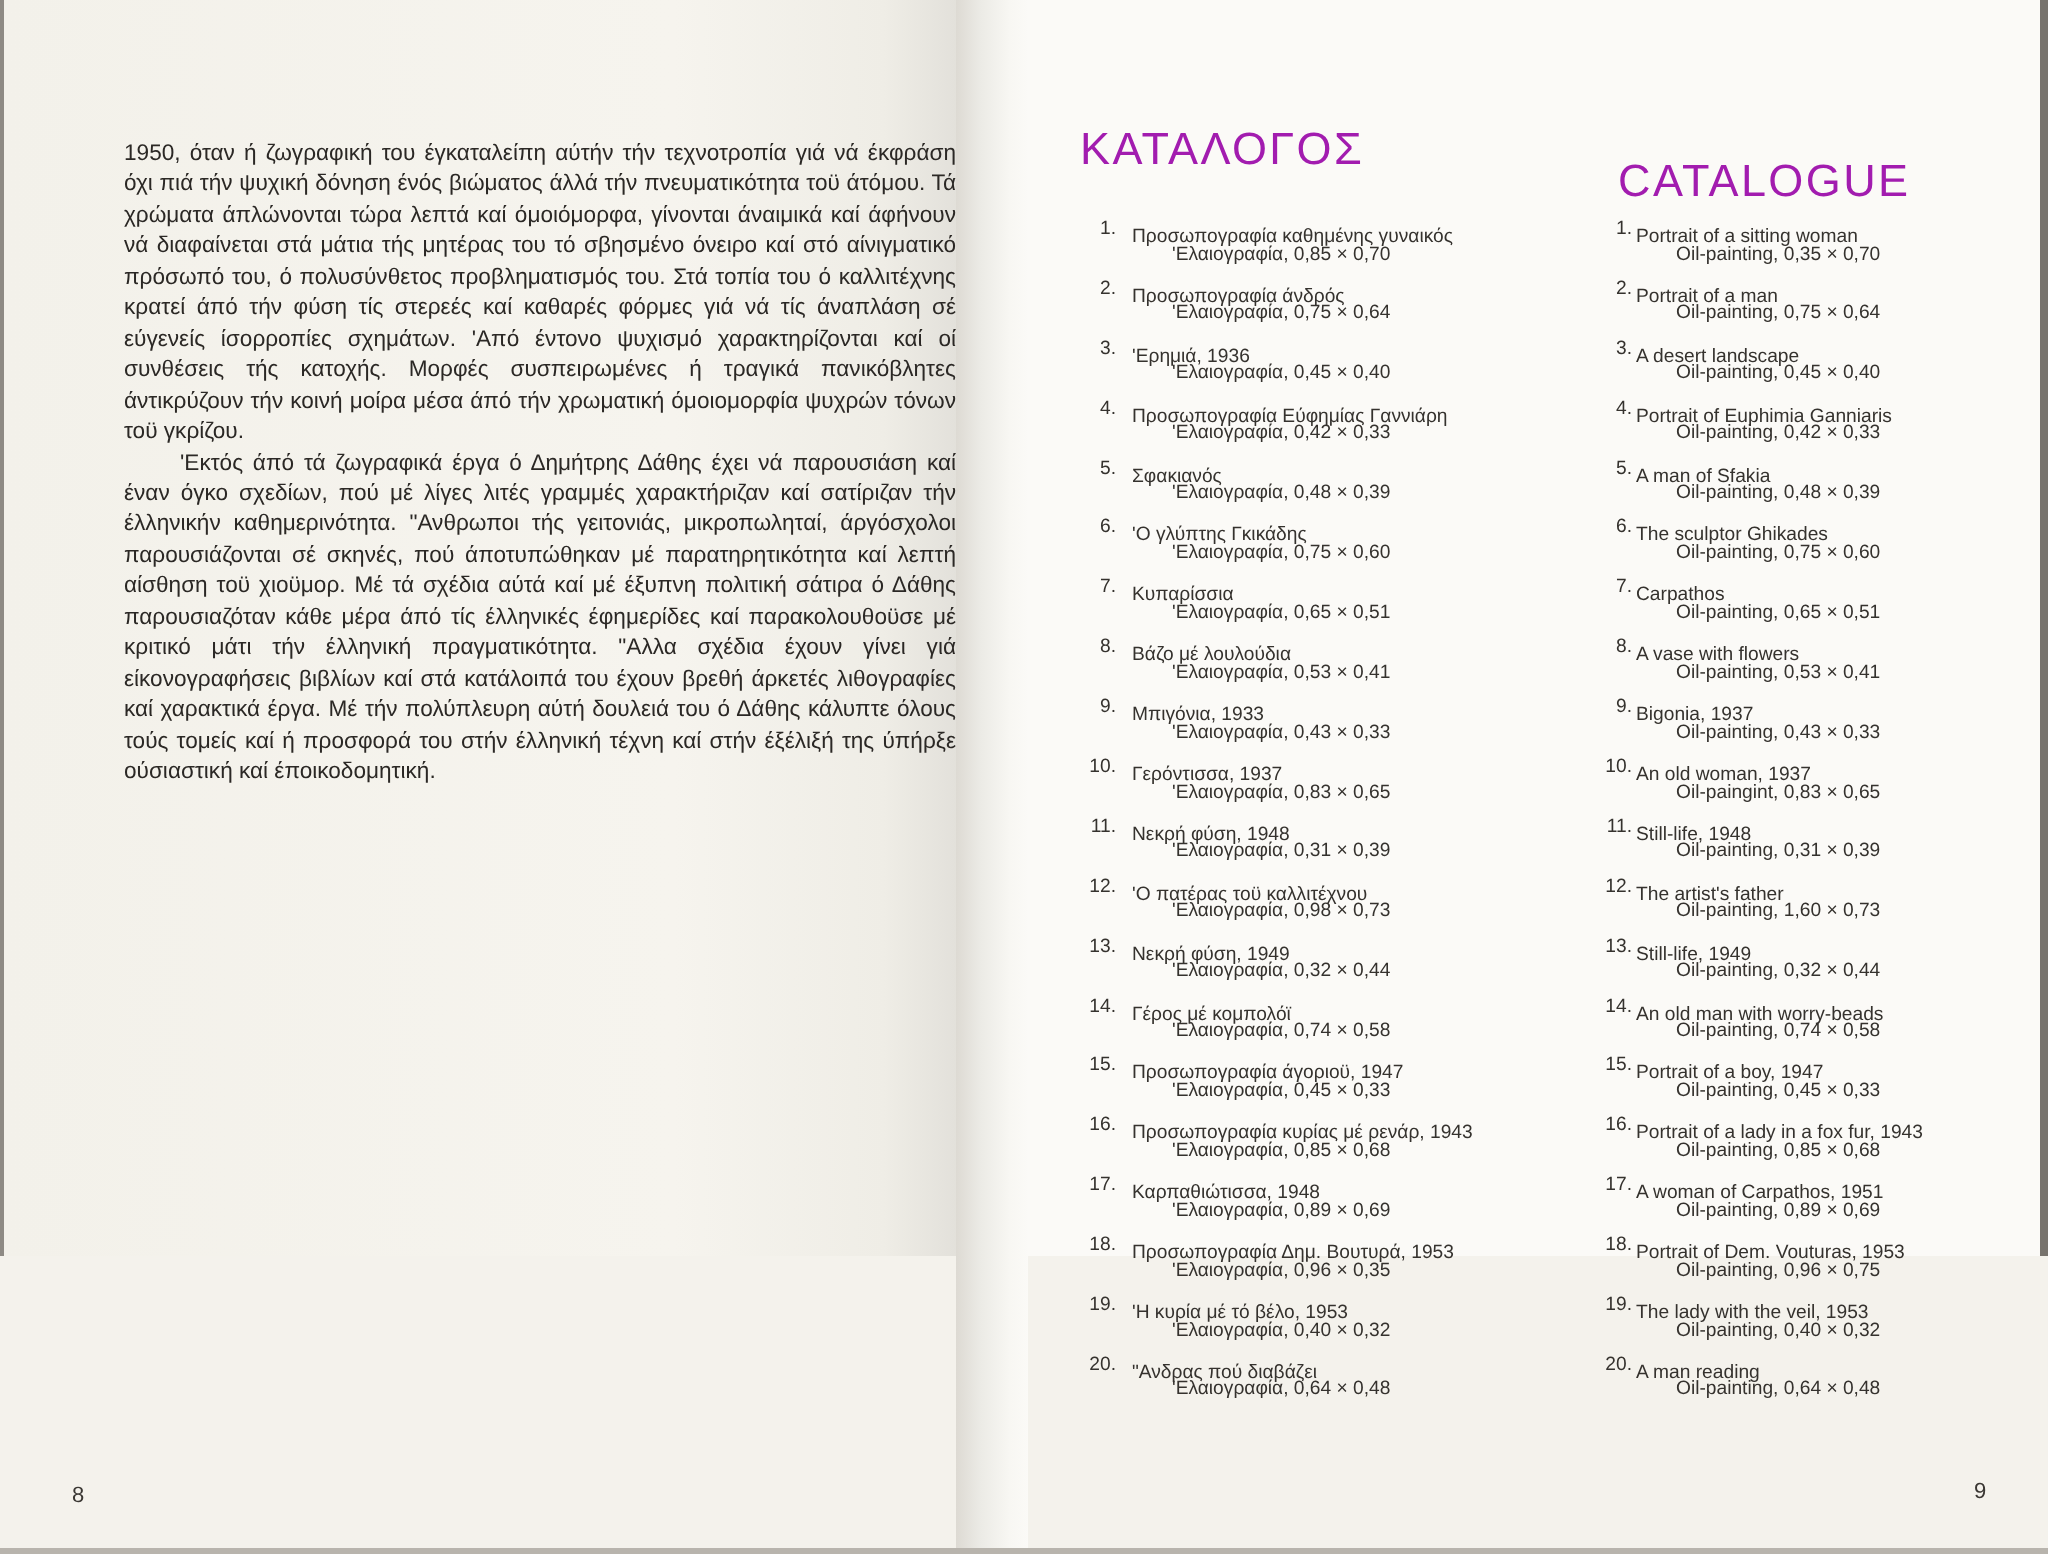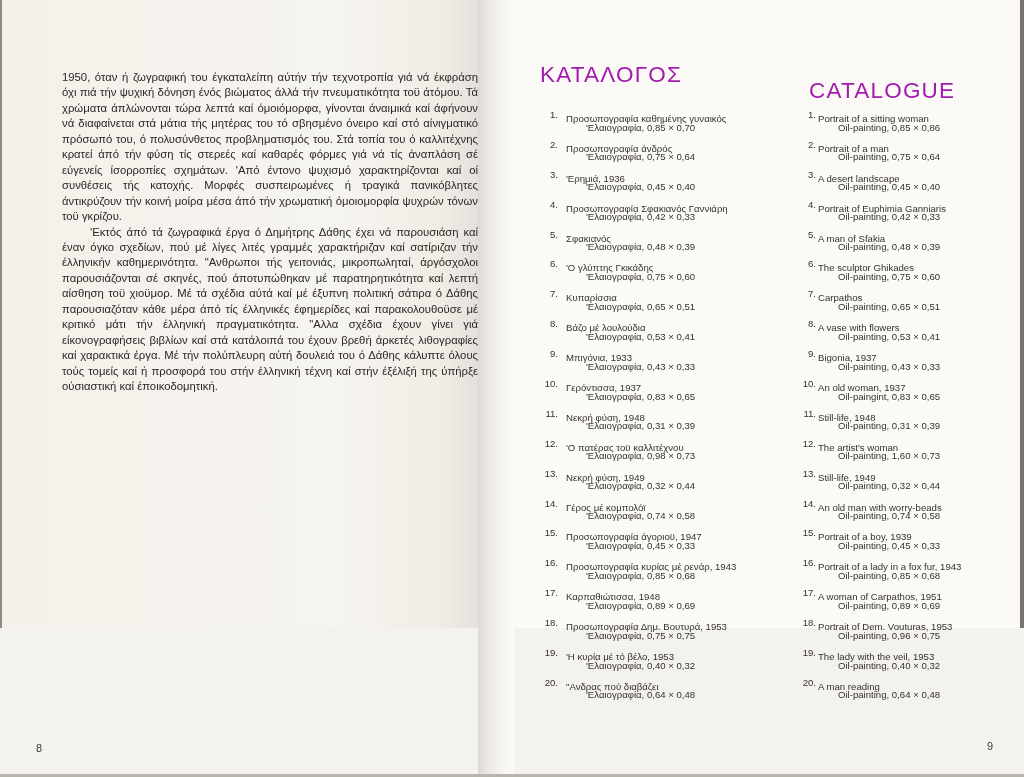--- a/index.html
+++ b/index.html
@@ -87,21 +87,21 @@
     <span class="cat-title-line">Προσωπογραφία άνδρός</span>
     <span class="cat-medium">'Ελαιογραφία,  0,75 × 0,64</span>
   </li>
     <li class="cat-item">
     <span class="cat-num">3.</span>
     <span class="cat-title-line">'Ερημιά, 1936</span>
     <span class="cat-medium">'Ελαιογραφία,  0,45 × 0,40</span>
   </li>
     <li class="cat-item">
     <span class="cat-num">4.</span>
-    <span class="cat-title-line">Προσωπογραφία Σφακιανός Γαννιάρη</span>
+    <span class="cat-title-line">Προσωπογραφία Εύφημίας Γαννιάρη</span>
     <span class="cat-medium">'Ελαιογραφία,  0,42 × 0,33</span>
   </li>
     <li class="cat-item">
     <span class="cat-num">5.</span>
     <span class="cat-title-line">Σφακιανός</span>
     <span class="cat-medium">'Ελαιογραφία,  0,48 × 0,39</span>
   </li>
     <li class="cat-item">
     <span class="cat-num">6.</span>
     <span class="cat-title-line">'Ο γλύπτης Γκικάδης</span>
@@ -158,38 +158,38 @@
     <span class="cat-medium">'Ελαιογραφία,  0,85 × 0,68</span>
   </li>
     <li class="cat-item">
     <span class="cat-num">17.</span>
     <span class="cat-title-line">Καρπαθιώτισσα, 1948</span>
     <span class="cat-medium">'Ελαιογραφία,  0,89 × 0,69</span>
   </li>
     <li class="cat-item">
     <span class="cat-num">18.</span>
     <span class="cat-title-line">Προσωπογραφία Δημ. Βουτυρά, 1953</span>
-    <span class="cat-medium">'Ελαιογραφία,  0,75 × 0,75</span>
+    <span class="cat-medium">'Ελαιογραφία,  0,96 × 0,35</span>
   </li>
     <li class="cat-item">
     <span class="cat-num">19.</span>
     <span class="cat-title-line">'Η κυρία μέ τό βέλο, 1953</span>
     <span class="cat-medium">'Ελαιογραφία,  0,40 × 0,32</span>
   </li>
     <li class="cat-item">
     <span class="cat-num">20.</span>
     <span class="cat-title-line">"Ανδρας πού διαβάζει</span>
     <span class="cat-medium">'Ελαιογραφία,  0,64 × 0,48</span>
   </li>
   </ul>
 <ul class="cat-list cl-en">
     <li class="cat-item">
     <span class="cat-num">1.</span>
     <span class="cat-title-line">Portrait of a sitting woman</span>
-    <span class="cat-medium">Oil-painting,  0,85 × 0,86</span>
+    <span class="cat-medium">Oil-painting,  0,35 × 0,70</span>
   </li>
     <li class="cat-item">
     <span class="cat-num">2.</span>
     <span class="cat-title-line">Portrait of a man</span>
     <span class="cat-medium">Oil-painting,  0,75 × 0,64</span>
   </li>
     <li class="cat-item">
     <span class="cat-num">3.</span>
     <span class="cat-title-line">A desert landscape</span>
     <span class="cat-medium">Oil-painting,  0,45 × 0,40</span>
@@ -229,36 +229,36 @@
     <span class="cat-title-line">An old woman, 1937</span>
     <span class="cat-medium">Oil-paingint,  0,83 × 0,65</span>
   </li>
     <li class="cat-item">
     <span class="cat-num">11.</span>
     <span class="cat-title-line">Still-life, 1948</span>
     <span class="cat-medium">Oil-painting,  0,31 × 0,39</span>
   </li>
     <li class="cat-item">
     <span class="cat-num">12.</span>
-    <span class="cat-title-line">The artist's woman</span>
+    <span class="cat-title-line">The artist's father</span>
     <span class="cat-medium">Oil-painting, 1,60 × 0,73</span>
   </li>
     <li class="cat-item">
     <span class="cat-num">13.</span>
     <span class="cat-title-line">Still-life, 1949</span>
     <span class="cat-medium">Oil-painting,  0,32 × 0,44</span>
   </li>
     <li class="cat-item">
     <span class="cat-num">14.</span>
     <span class="cat-title-line">An old man with worry-beads</span>
     <span class="cat-medium">Oil-painting,  0,74 × 0,58</span>
   </li>
     <li class="cat-item">
     <span class="cat-num">15.</span>
-    <span class="cat-title-line">Portrait of a boy, 1939</span>
+    <span class="cat-title-line">Portrait of a boy, 1947</span>
     <span class="cat-medium">Oil-painting,  0,45 × 0,33</span>
   </li>
     <li class="cat-item">
     <span class="cat-num">16.</span>
     <span class="cat-title-line">Portrait of a lady in a fox fur, 1943</span>
     <span class="cat-medium">Oil-painting,  0,85 × 0,68</span>
   </li>
     <li class="cat-item">
     <span class="cat-num">17.</span>
     <span class="cat-title-line">A woman of Carpathos, 1951</span>

